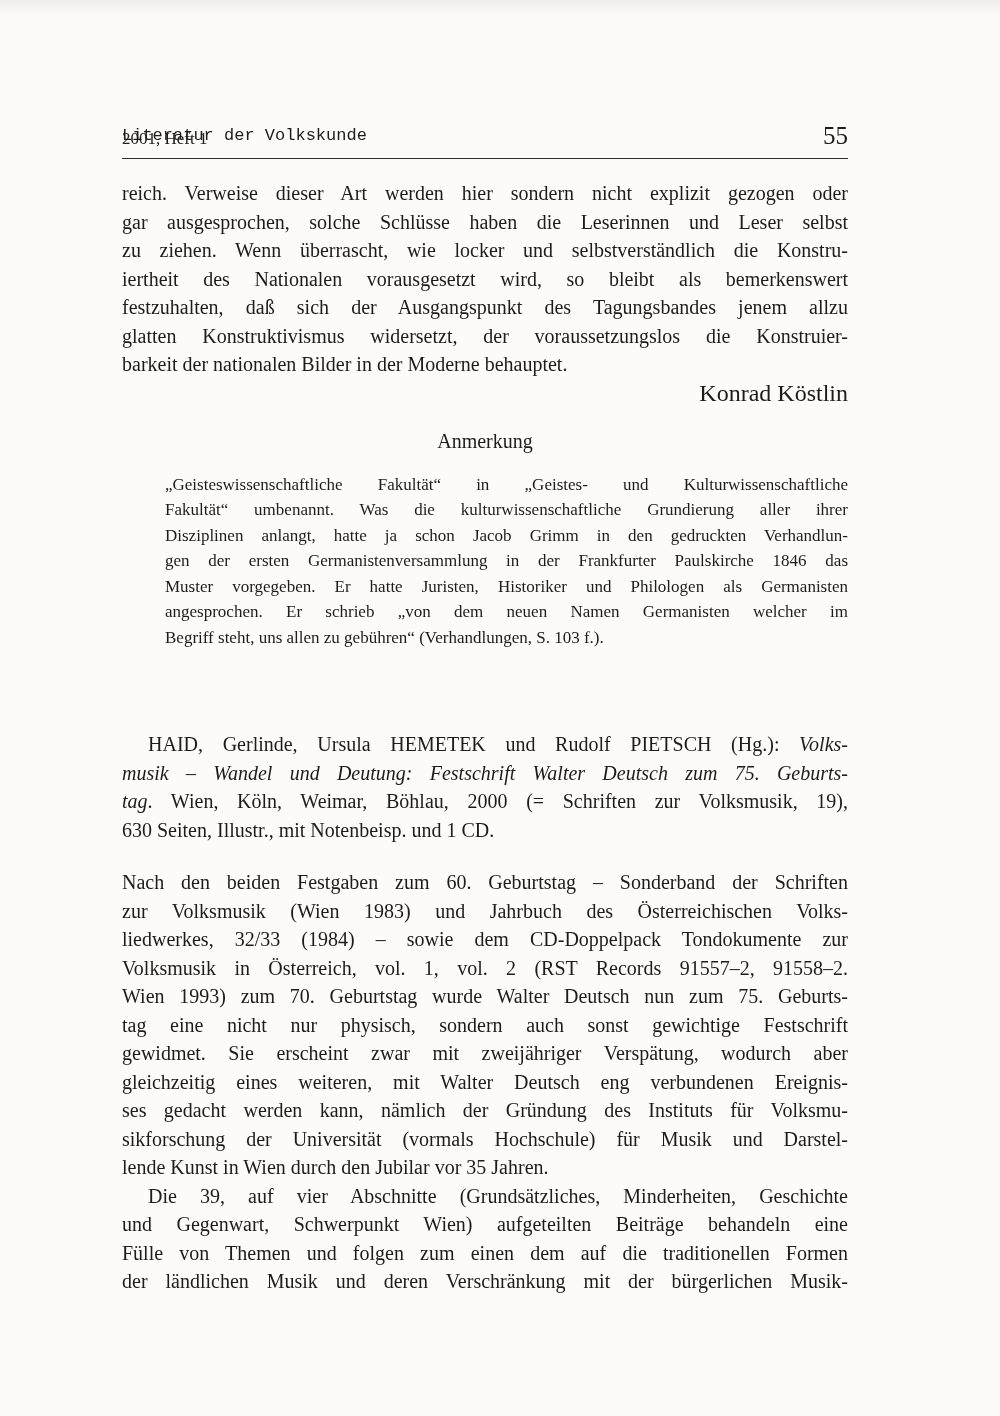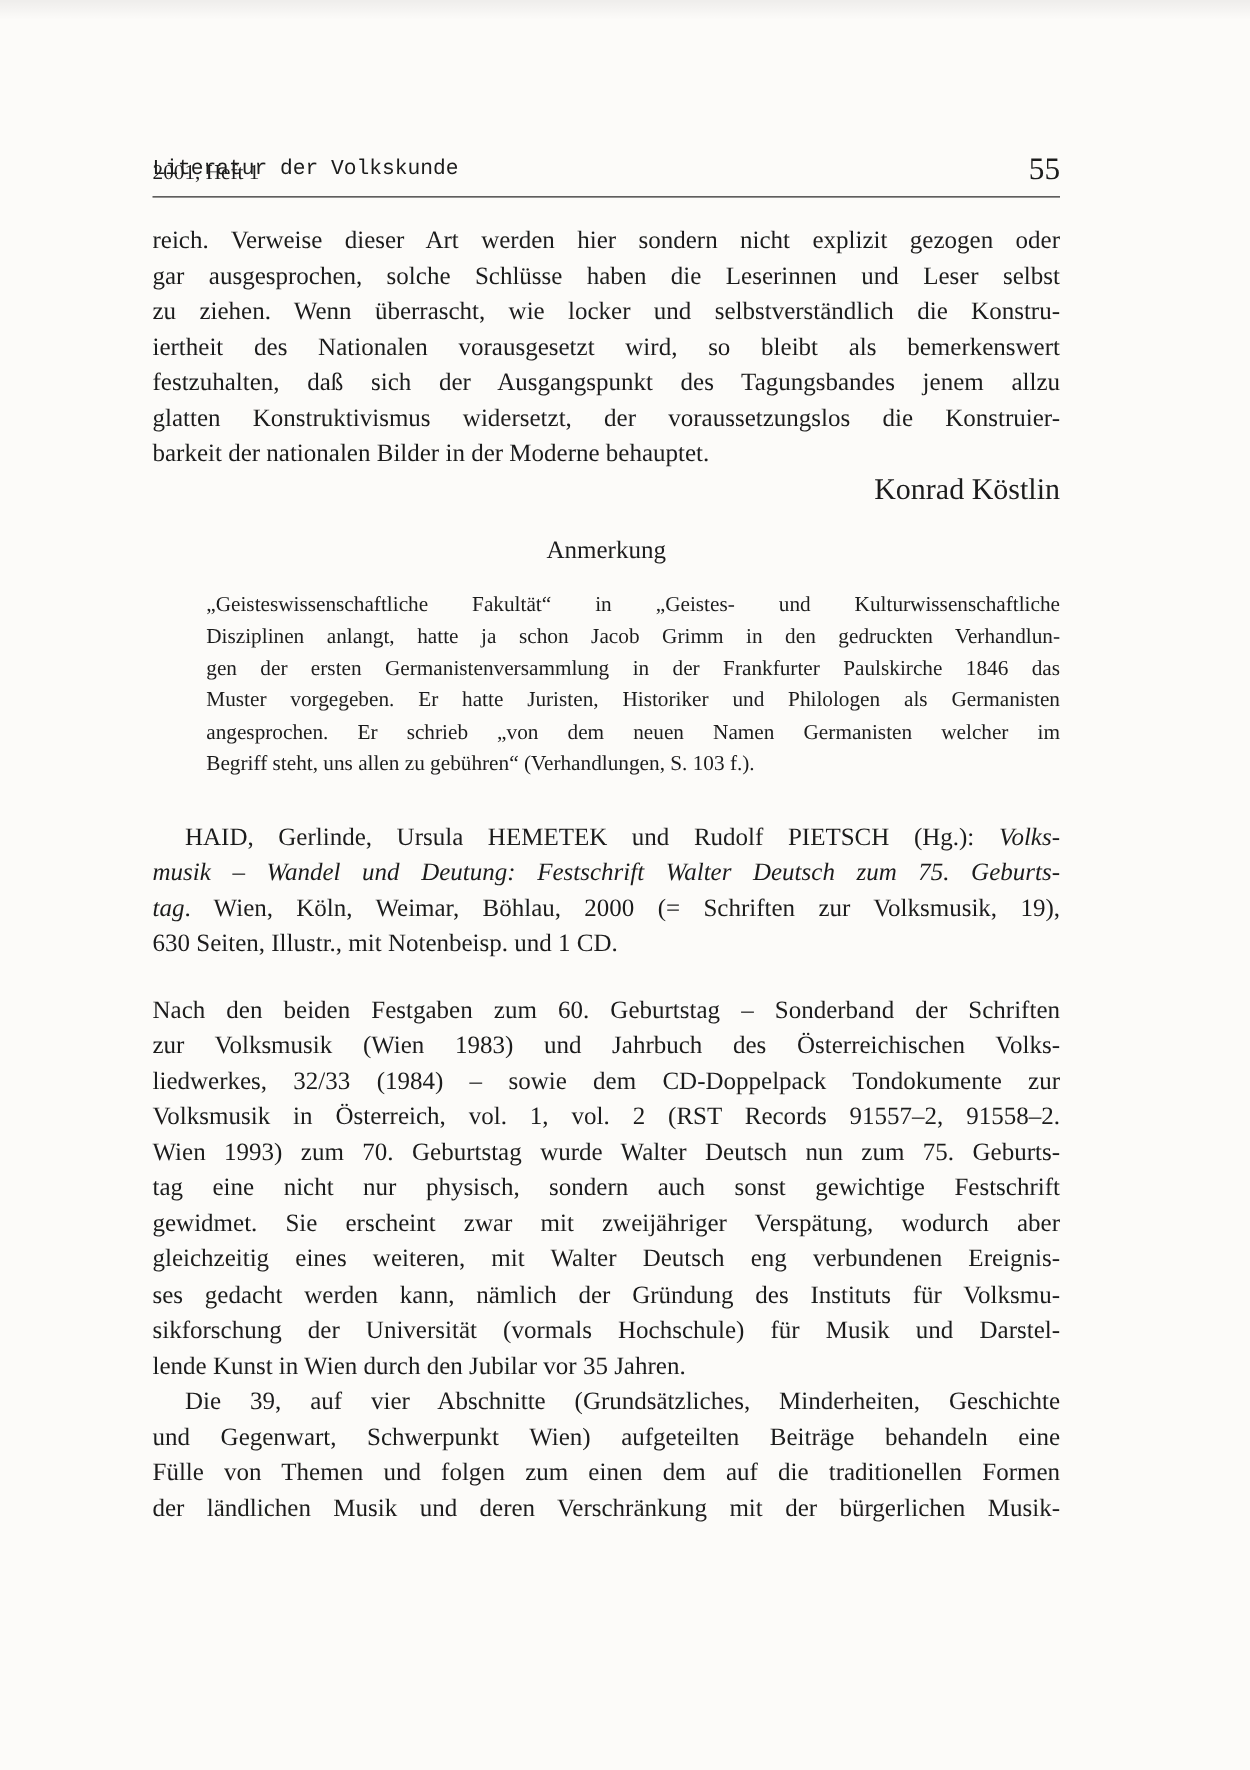--- a/index.html
+++ b/index.html
@@ -43,21 +43,21 @@
   .line.hang { margin-left: -18px; }
   .italic { font-style: italic; }
 
   .para1 { margin-top: 20px; }
   .signature { font-size: 24px; line-height: 28.5px; text-align: right; }
   .notes-heading {
     font-size: 20px; line-height: 28.5px;
     font-weight: normal; text-align: center; margin-top: 20px;
   }
   .footnote { font-size: 17px; line-height: 25.5px; margin-left: 43px; margin-top: 16px; }
-  .citation { margin-top: 32px; }
+  .citation { margin-top: 80px; }
   .para2 { margin-top: 24px; }
   .para3 { margin-top: 0; }
 </style>
 </head>
 <body>
 
 <div class="scan-edge-top"></div>
 
 <main class="page">
 
@@ -76,20 +76,21 @@
       <div class="line">glatten Konstruktivismus widersetzt, der voraussetzungslos die Konstruier-</div>
       <div class="line last">barkeit der nationalen Bilder in der Moderne behauptet.</div>
     </section>
 
   <div class="signature">Konrad Köstlin</div>
 
   <h2 class="notes-heading">Anmerkung</h2>
 
   <section class="footnote">
       <div class="line">„Geisteswissenschaftliche Fakultät“ in „Geistes- und Kulturwissenschaftliche</div>
+      <div class="line">Fakultät“ umbenannt. Was die kulturwissenschaftliche Grundierung aller ihrer</div>
       <div class="line">Disziplinen anlangt, hatte ja schon Jacob Grimm in den gedruckten Verhandlun-</div>
       <div class="line">gen der ersten Germanistenversammlung in der Frankfurter Paulskirche 1846 das</div>
       <div class="line">Muster vorgegeben. Er hatte Juristen, Historiker und Philologen als Germanisten</div>
       <div class="line">angesprochen. Er schrieb „von dem neuen Namen Germanisten welcher im</div>
       <div class="line last">Begriff steht, uns allen zu gebühren“ (Verhandlungen, S. 103 f.).</div>
     </section>
 
   <section class="para citation">
       <div class="line indent"><span>HAID, Gerlinde, Ursula HEMETEK und Rudolf PIETSCH (Hg.): </span><span class="italic">Volks-</span></div>
       <div class="line"><span class="italic">musik – Wandel und Deutung: Festschrift Walter Deutsch zum 75. Geburts-</span></div>

